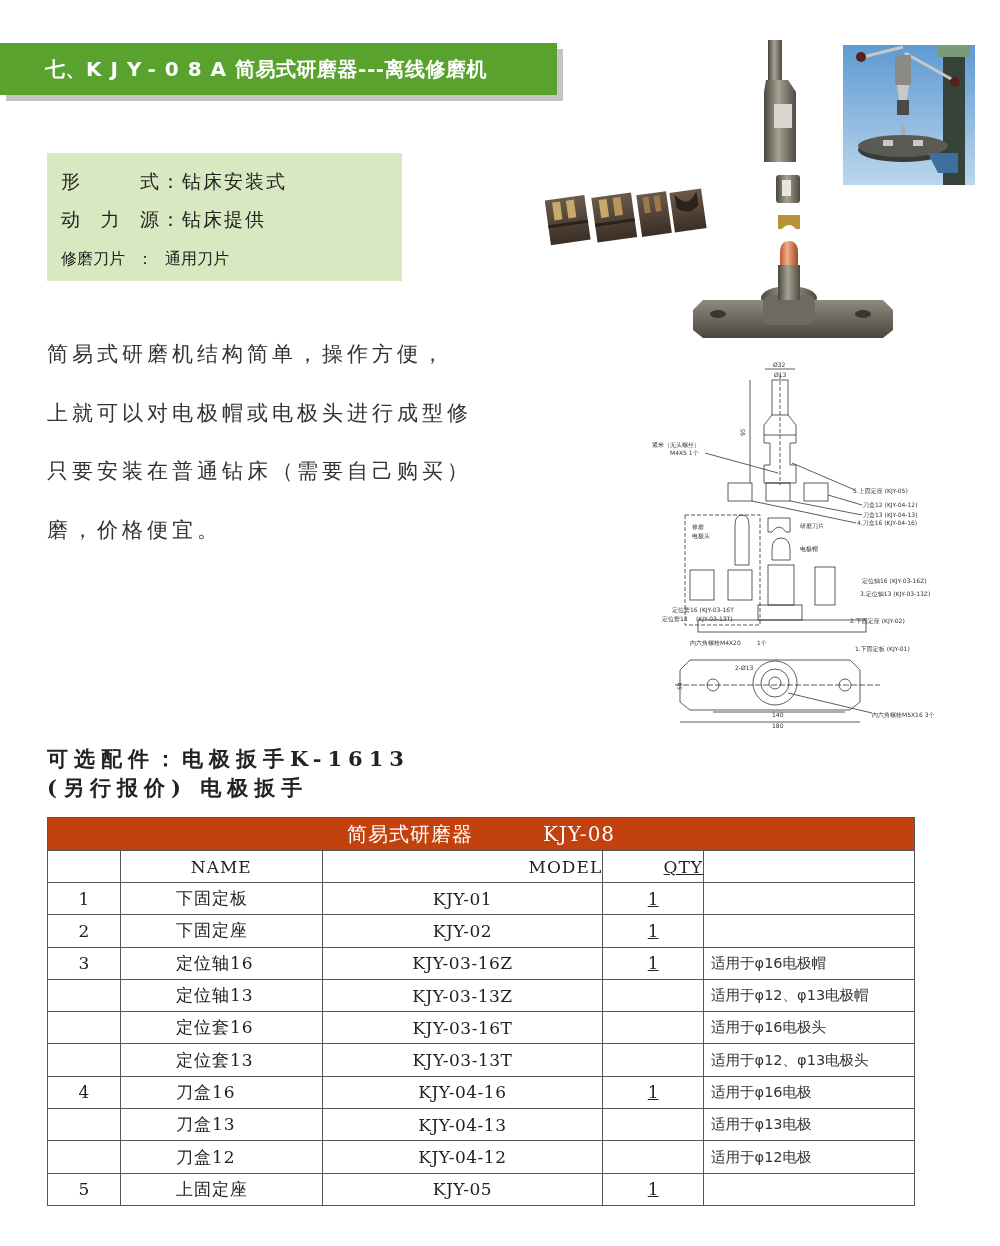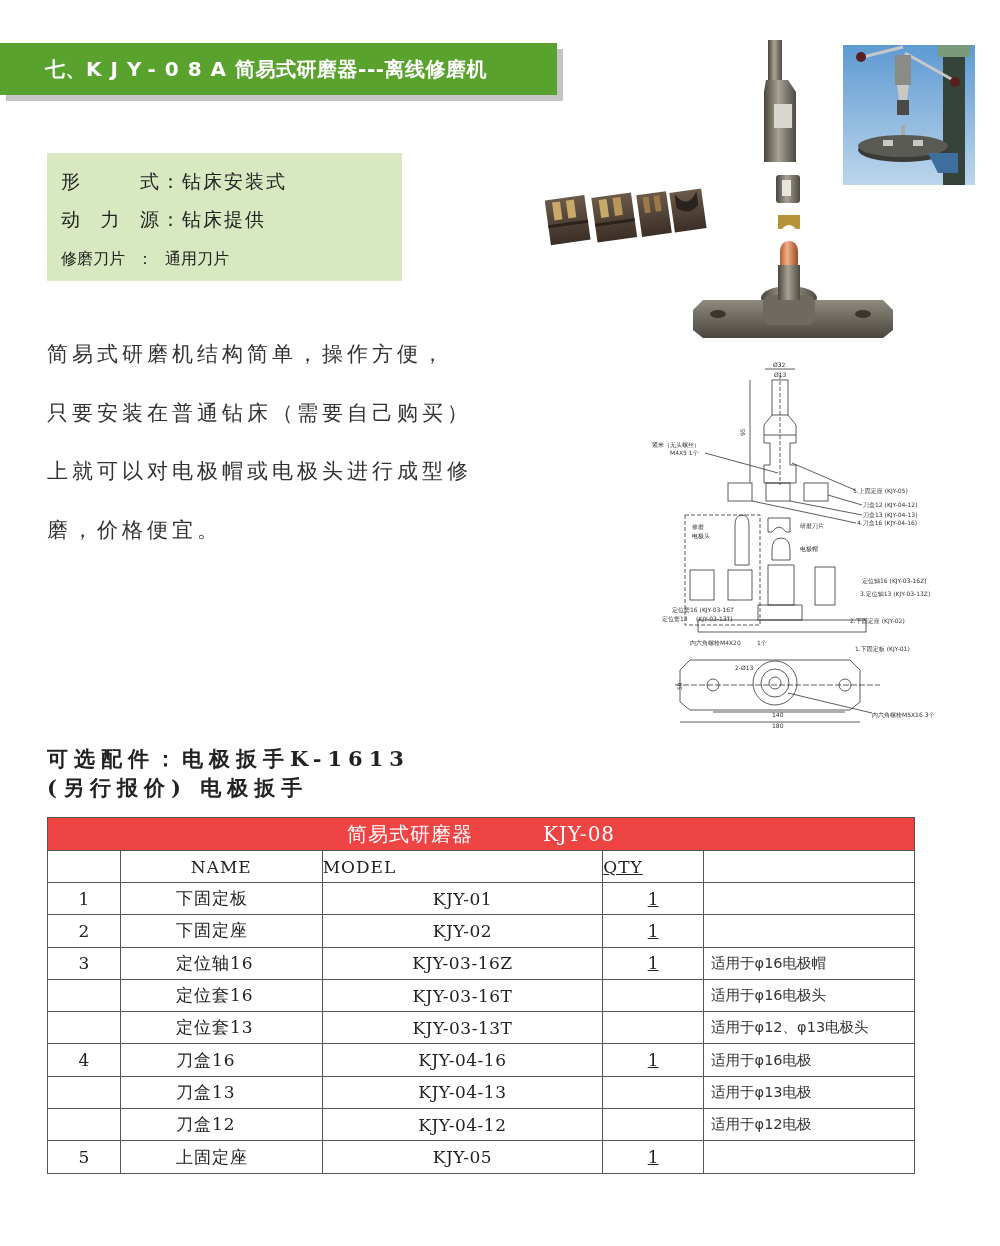--- a/index.html
+++ b/index.html
@@ -20,23 +20,23 @@
   .spec-label-1 { width: 100px; display: flex; justify-content: space-between; }
   .spec-label-2 { width: 100px; display: flex; justify-content: space-between; }
 
   .desc { position: absolute; left: 47px; top: 334px; width: 470px; font-family: Liberation Serif, serif; font-size: 21px; color: #333; }
   .desc p { height: 58.5px; line-height: 40px; letter-spacing: 4px; white-space: nowrap; }
 
   .acc { position: absolute; left: 47px; top: 744px; font-family: "DejaVu Serif", serif; font-weight: bold; font-size: 21px; color: #222; line-height: 29px; letter-spacing: 6px; white-space: nowrap; }
 
   table.parts { position: absolute; left: 47px; top: 817px; width: 868px; border-collapse: collapse; font-family: "DejaVu Serif", serif; color: #222; }
   table.parts td, table.parts th { border: 1.5px solid #555; font-weight: normal; }
-  table.parts .cap th { background: #ef4444; color: #ffffff; height: 33px; font-size: 20px; text-align: center; letter-spacing: 1px; }
+  table.parts .cap th { background: #c2410c; color: #ffffff; height: 33px; font-size: 20px; text-align: center; letter-spacing: 1px; }
   table.parts .cap .cap-model { margin-left: 70px; }
-  table.parts .hdr td { height: 32px; text-align: left; font-size: 17px; letter-spacing: 1px; }
+  table.parts .hdr td { height: 32px; text-align: right; font-size: 17px; letter-spacing: 1px; }
   table.parts .row td { height: 32.3px; font-size: 17px; }
   .c-no { width: 73px; text-align: center; }
   .c-name { width: 202px; padding-left: 55px; letter-spacing: 1px; }
   .c-model { width: 281px; text-align: center; letter-spacing: 0.5px; }
   .c-qty { width: 101px; text-align: center; text-decoration: underline; }
   .c-note { width: 211px; padding-left: 7px; font-family: "DejaVu Sans", sans-serif; font-size: 14.5px !important; color: #333; white-space: nowrap; }
 
   .photo { position: absolute; }
   .drawing { position: absolute; left: 650px; top: 355px; width: 310px; height: 390px; }
 </style>
@@ -68,22 +68,22 @@
   </div>
   <div class="spec-row r3">
     <span>修磨刀片</span>
       <span>：</span>
       <span>通用刀片</span>
   </div>
 </div>
 
 <div class="desc">
   <p>简易式研磨机结构简单，操作方便，</p>
+  <p>上就可以对电极帽或电极头进行成型修</p>
   <p>只要安装在普通钻床（需要自己购买）</p>
-  <p>上就可以对电极帽或电极头进行成型修</p>
   <p>磨，价格便宜。</p>
 </div>
 
 <svg class="photo" style="left:545px;top:183px;" width="165" height="75" viewBox="0 0 165 75">
   <defs>
     <linearGradient id="blk" x1="0" y1="0" x2="0" y2="1">
         <stop offset="0" stop-color="#6b5a4a"></stop>
         <stop offset="1" stop-color="#3a2e26"></stop>
       </linearGradient>
   </defs>
@@ -274,20 +274,27 @@
       </tr>
     <tr class="row">
         <td class="c-no">3</td>
         <td class="c-name">定位轴16</td>
         <td class="c-model">KJY-03-16Z</td>
         <td class="c-qty">1</td>
         <td class="c-note">适用于φ16电极帽</td>
       </tr>
     <tr class="row">
         <td class="c-no"></td>
+        <td class="c-name">定位轴13</td>
+        <td class="c-model">KJY-03-13Z</td>
+        <td class="c-qty"></td>
+        <td class="c-note">适用于φ12、φ13电极帽</td>
+      </tr>
+    <tr class="row">
+        <td class="c-no"></td>
         <td class="c-name">定位套16</td>
         <td class="c-model">KJY-03-16T</td>
         <td class="c-qty"></td>
         <td class="c-note">适用于φ16电极头</td>
       </tr>
     <tr class="row">
         <td class="c-no"></td>
         <td class="c-name">定位套13</td>
         <td class="c-model">KJY-03-13T</td>
         <td class="c-qty"></td>

